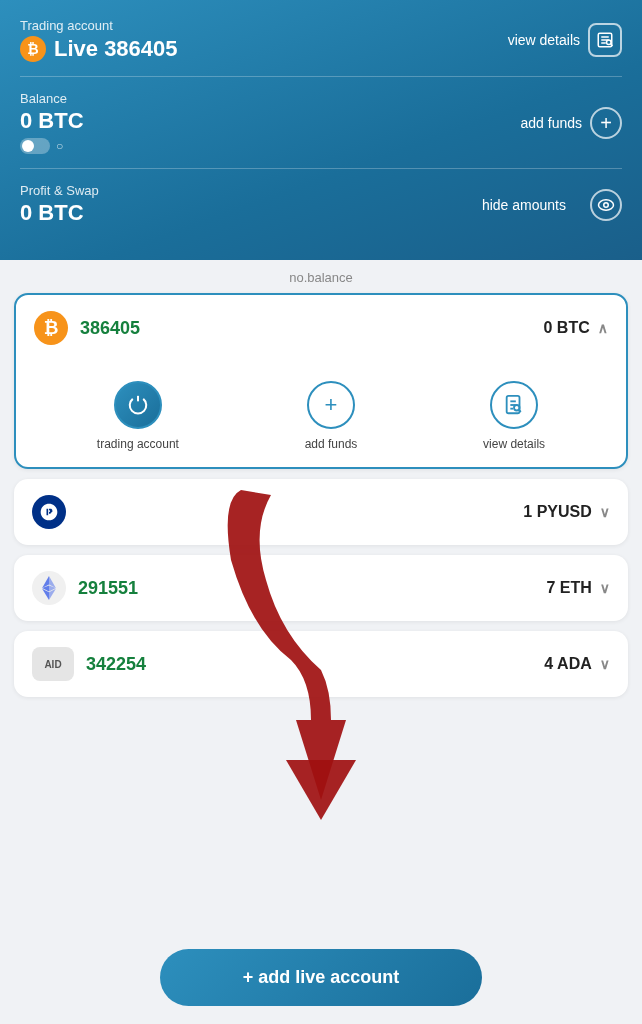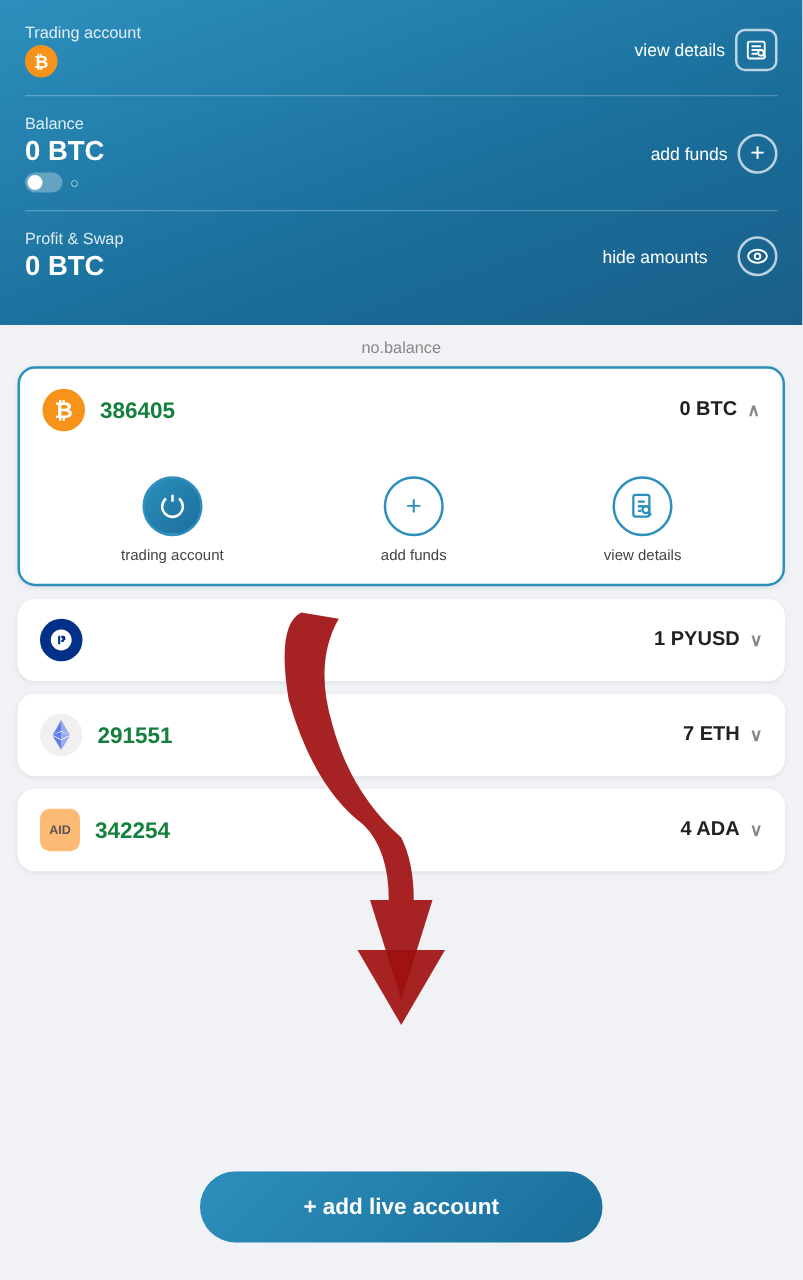--- a/index.html
+++ b/index.html
@@ -238,23 +238,23 @@
       border-radius: 50%;
       display: flex;
       align-items: center;
       justify-content: center;
       color: #627eea;
       font-size: 18px;
     }
 
     
     .ada-badge {
-      width: 32px;
+      width: 42px;
       height: 34px;
-      background: #fdba74;
+      background: #e5e5e5;
       border-radius: 8px;
       display: flex;
       align-items: center;
       justify-content: center;
       color: #555;
       font-size: 10px;
       font-weight: 700;
     }
 
     
@@ -296,21 +296,21 @@
     }
     .action-label {
       font-size: 12px;
       color: #444;
       text-align: center;
     }
 
     
     .add-account-btn-wrapper {
       position: fixed;
-      bottom: 30px;
+      bottom: 18px;
       left: 50%;
       transform: translateX(-50%);
       width: 322px;
     }
     .add-account-btn {
       width: 100%;
       background: linear-gradient(135deg, #2d8fbd, #1a6e9a);
       color: white;
       border: none;
       border-radius: 30px;
@@ -334,20 +334,21 @@
   </style>
 </head>
 <body>
 
 <div class="header">
   <div class="header-top">
     <div>
       <div class="trading-account-label">Trading account</div>
       <div class="account-name">
         <div class="btc-icon-small">₿</div>
+        <div class="account-name-text">Live 386405</div>
       </div>
     </div>
     <div class="view-details-btn">
       <span>view details</span>
       <div class="view-details-icon">
         <svg width="18" height="18" viewBox="0 0 24 24" fill="none" stroke="white" stroke-width="2">
           <rect x="3" y="3" width="18" height="18" rx="2"></rect>
           <line x1="7" y1="8" x2="17" y2="8"></line>
           <line x1="7" y1="12" x2="17" y2="12"></line>
           <line x1="7" y1="16" x2="13" y2="16"></line>

